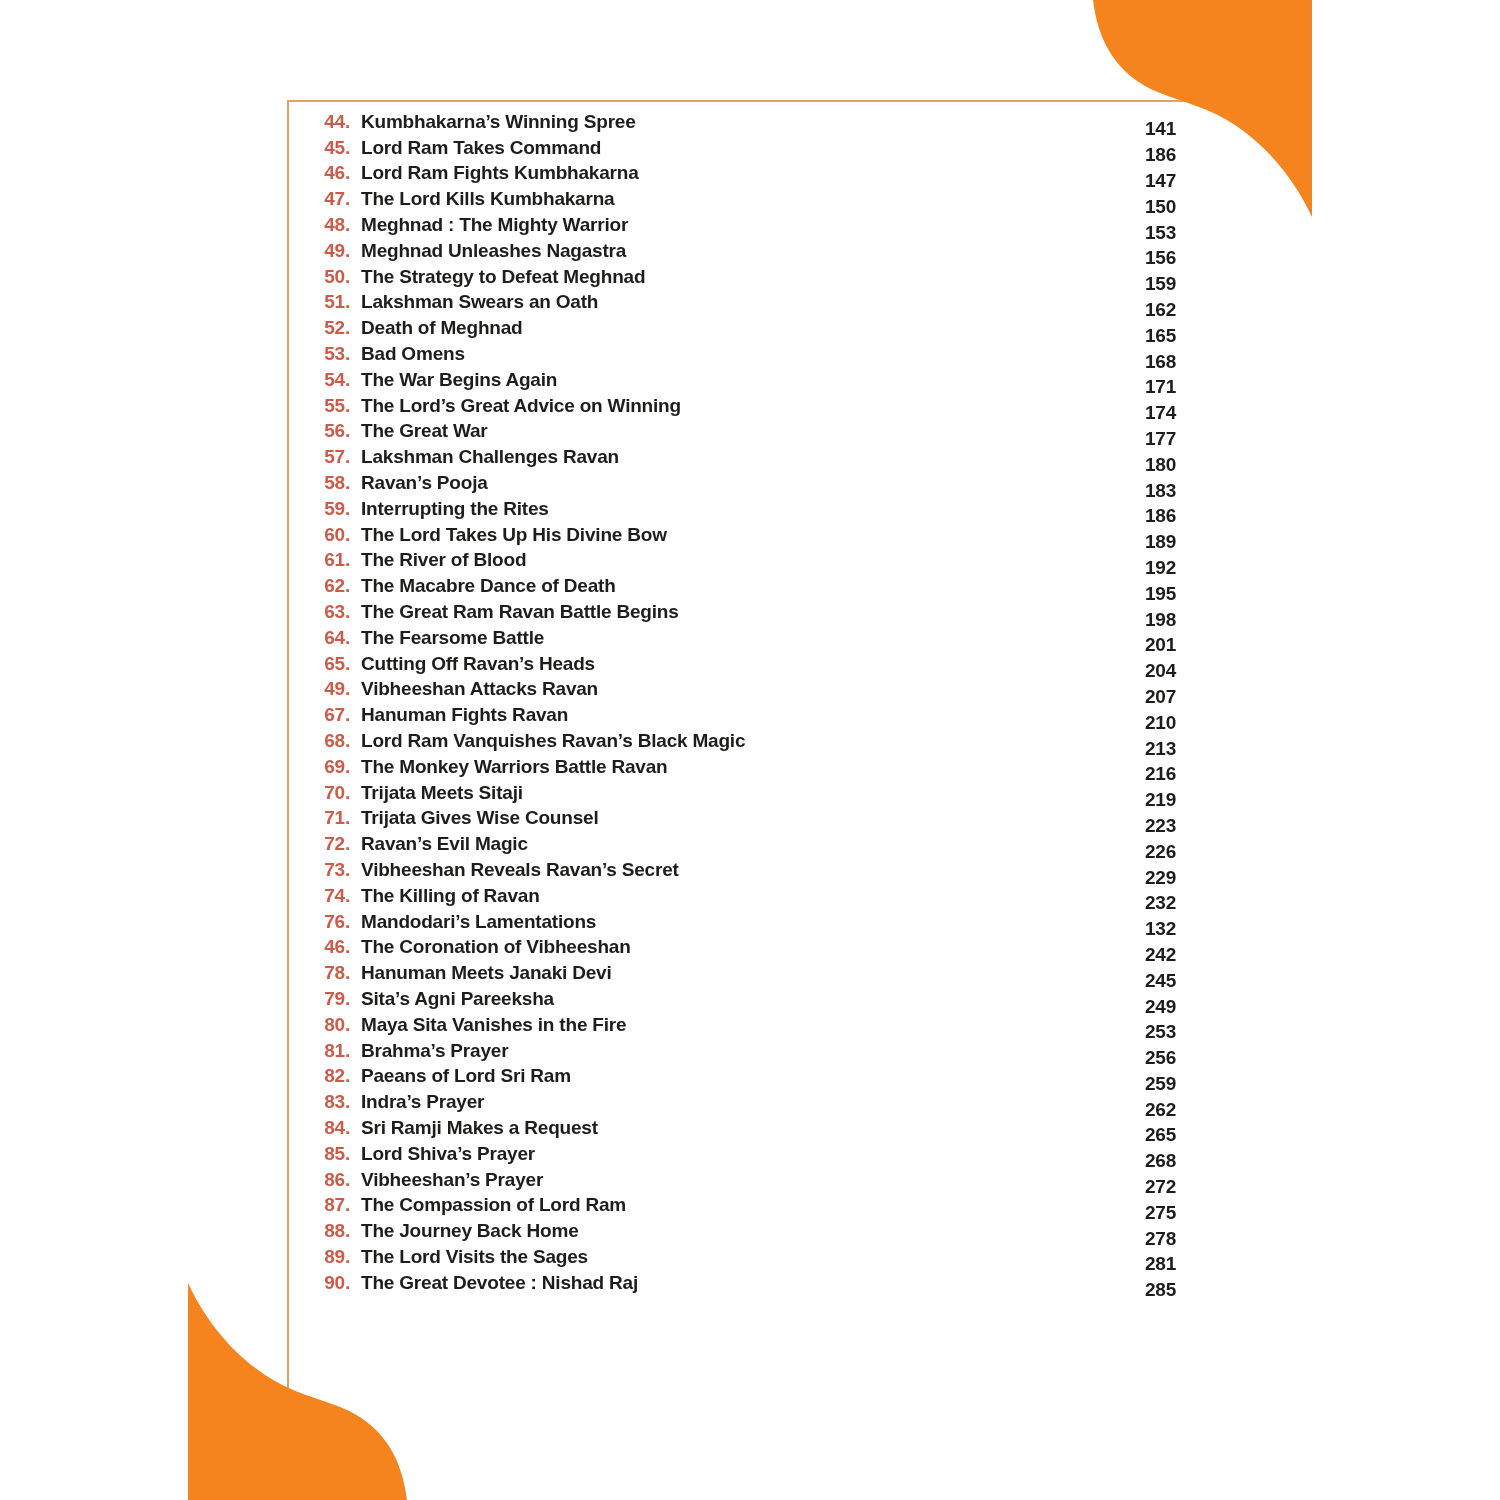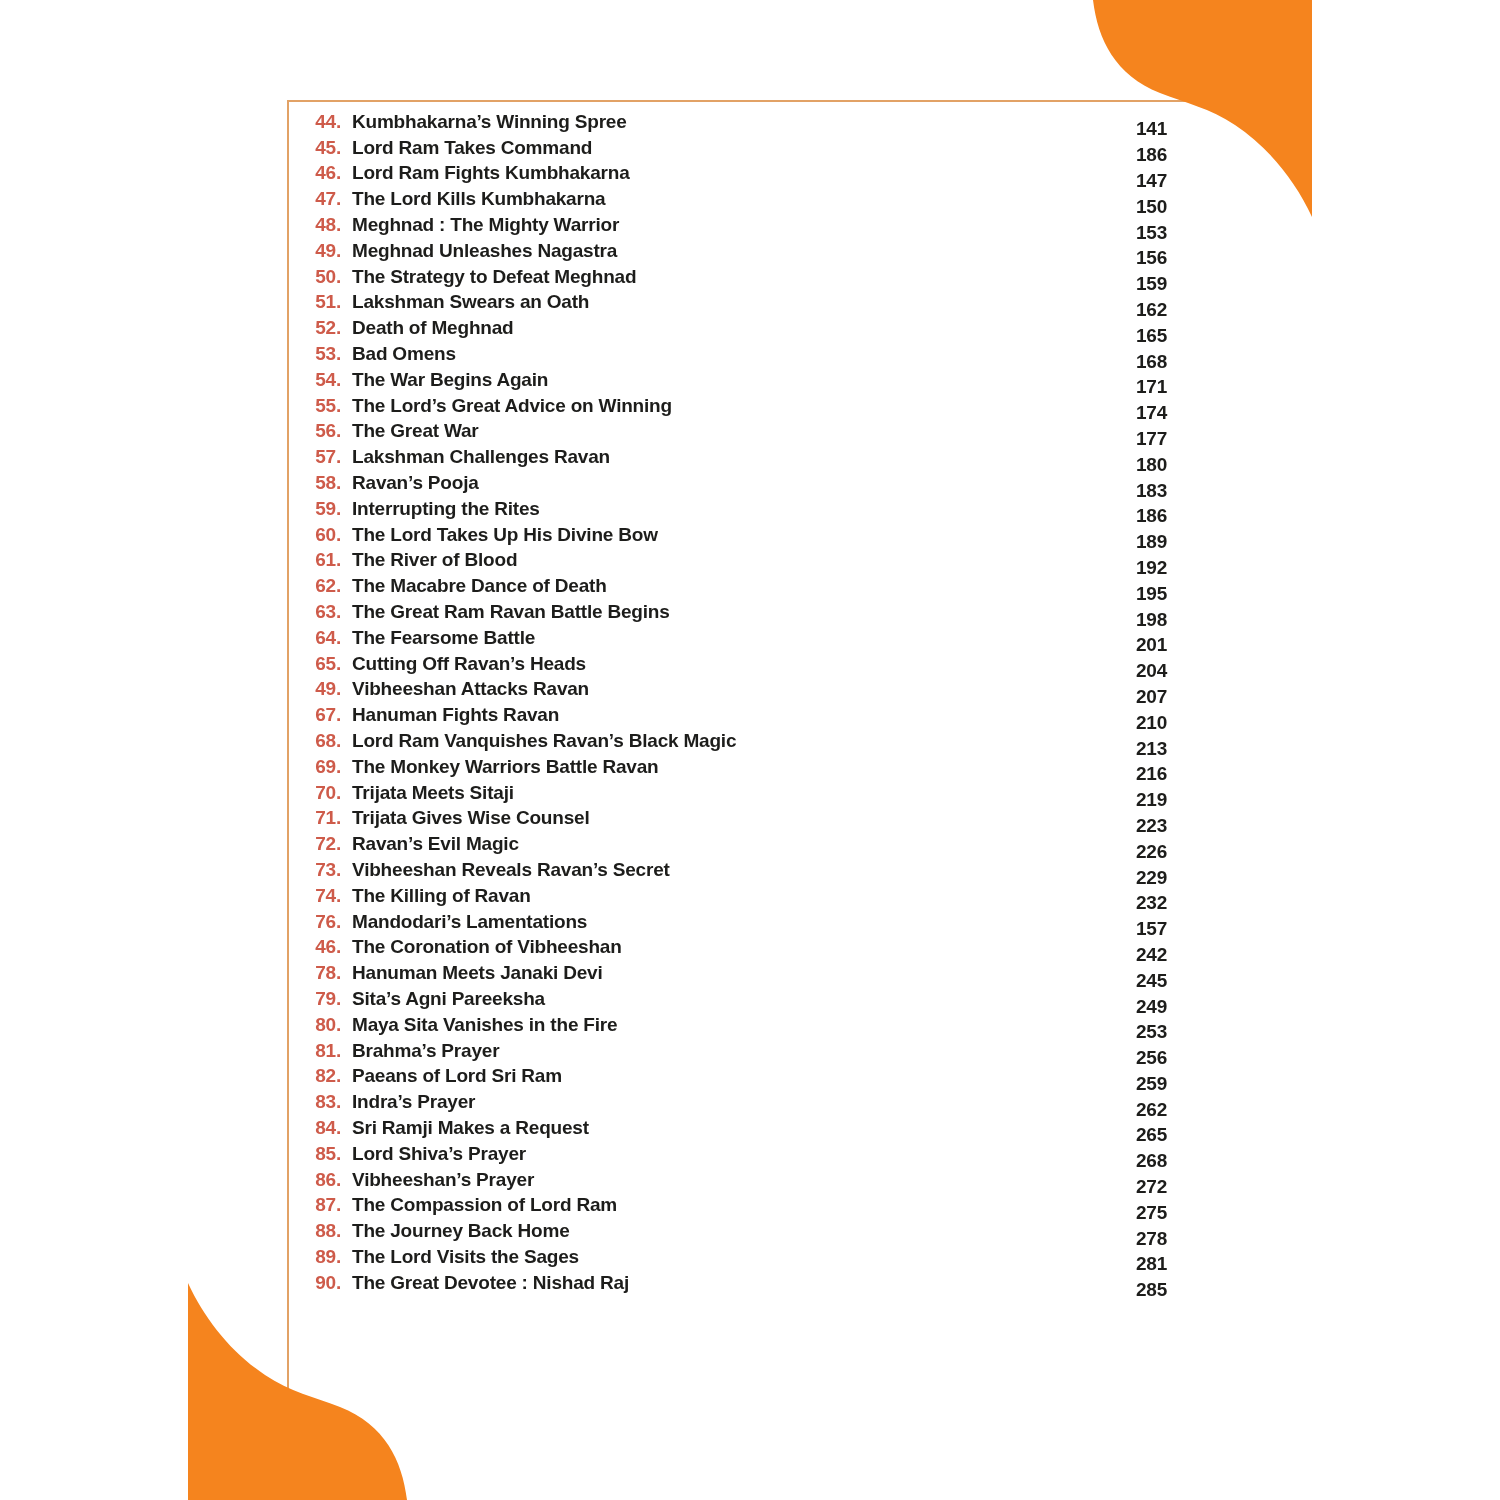--- a/index.html
+++ b/index.html
@@ -14,21 +14,21 @@
     background:#ffffff;
     position:relative;
     overflow:hidden;
     font-family:"Liberation Sans","DejaVu Sans",sans-serif;
   }
   .decor-layer{
     position:absolute;left:0;top:0;width:1500px;height:1500px;
     pointer-events:none;
   }
   .toc{
-    position:absolute;left:311px;top:109px;width:859px;
+    position:absolute;left:320px;top:109px;width:859px;
   }
   .toc-row{
     display:flex;align-items:center;height:25.8px;
     font-size:19px;font-weight:700;letter-spacing:-0.2px;
     white-space:nowrap;
   }
   .toc-num{
     width:30px;text-align:right;color:var(--num);
     margin-right:11px;flex:none;
   }
@@ -212,21 +212,21 @@
       <span class="toc-page">229</span>
     </div>
     <div class="toc-row">
       <span class="toc-num">74.</span>
       <span class="toc-title">The Killing of Ravan</span>
       <span class="toc-page">232</span>
     </div>
     <div class="toc-row">
       <span class="toc-num">76.</span>
       <span class="toc-title">Mandodari’s Lamentations</span>
-      <span class="toc-page">157</span>
+      <span class="toc-page">132</span>
     </div>
     <div class="toc-row">
       <span class="toc-num">46.</span>
       <span class="toc-title">The Coronation of Vibheeshan</span>
       <span class="toc-page">242</span>
     </div>
     <div class="toc-row">
       <span class="toc-num">78.</span>
       <span class="toc-title">Hanuman Meets Janaki Devi</span>
       <span class="toc-page">245</span>

